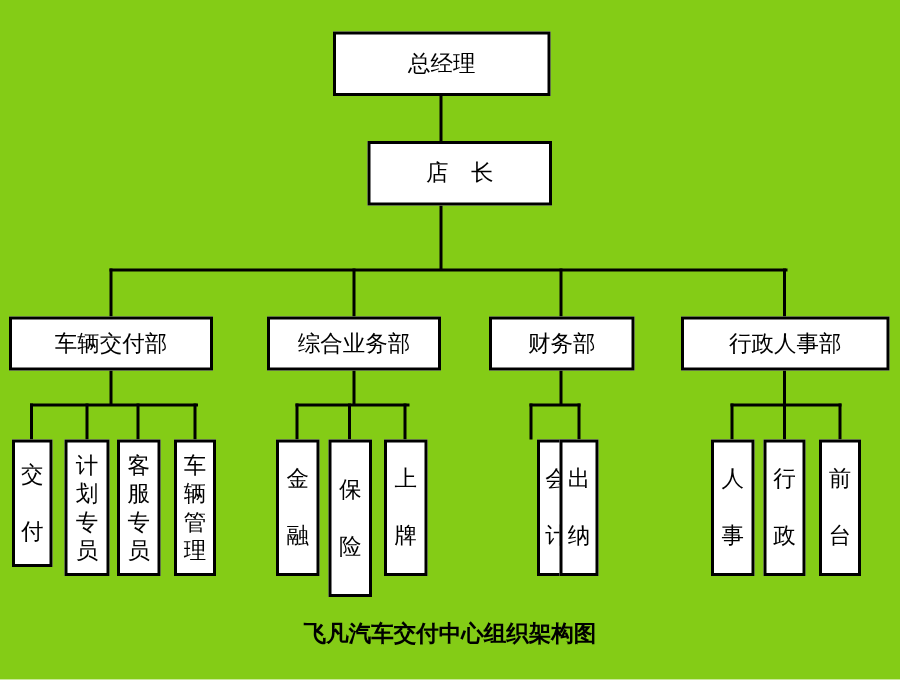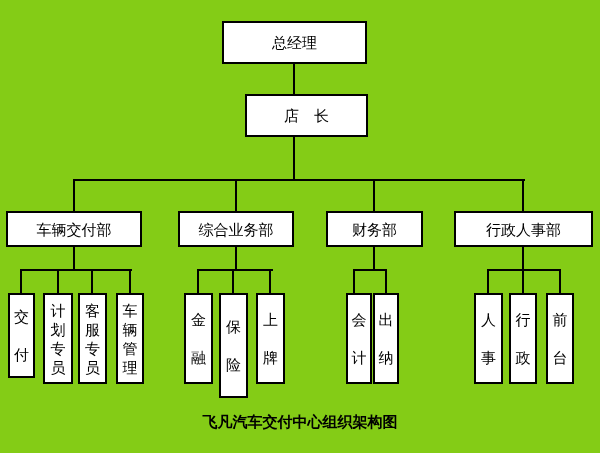--- a/index.html
+++ b/index.html
@@ -124,21 +124,21 @@
   <div class="box sub v2" style="left:184px; top:293px; width:29px; height:91px;">
     <span class="vt">金融</span>
   </div>
   <div class="box sub v2" style="left:219px; top:293px; width:29px; height:105px;">
     <span class="vt">保险</span>
   </div>
   <div class="box sub v2" style="left:256px; top:293px; width:29px; height:91px;">
     <span class="vt">上牌</span>
   </div>
 
-  <div class="box sub v2" style="left:346px; top:293px; width:26px; height:91px;">
+  <div class="box sub v2" style="left:358px; top:293px; width:26px; height:91px;">
     <span class="vt">会计</span>
   </div>
   <div class="box sub v2" style="left:373px; top:293px; width:26px; height:91px;">
     <span class="vt">出纳</span>
   </div>
 
   <div class="box sub v2" style="left:474px; top:293px; width:29px; height:91px;">
     <span class="vt">人事</span>
   </div>
   <div class="box sub v2" style="left:509px; top:293px; width:28px; height:91px;">

